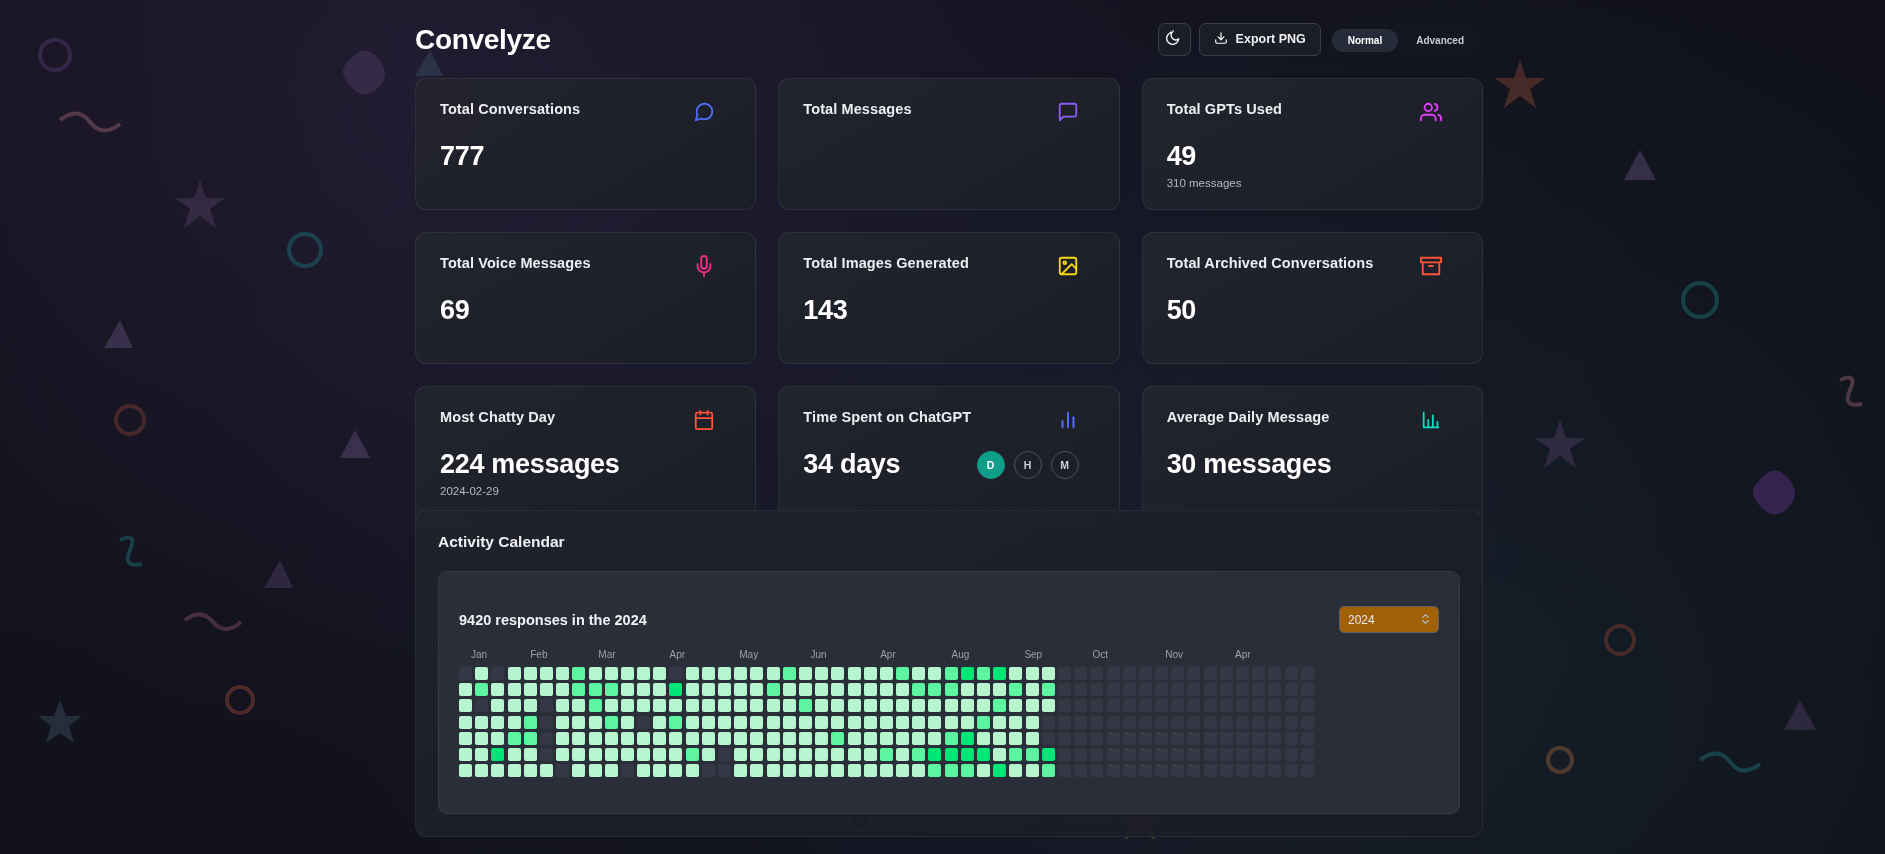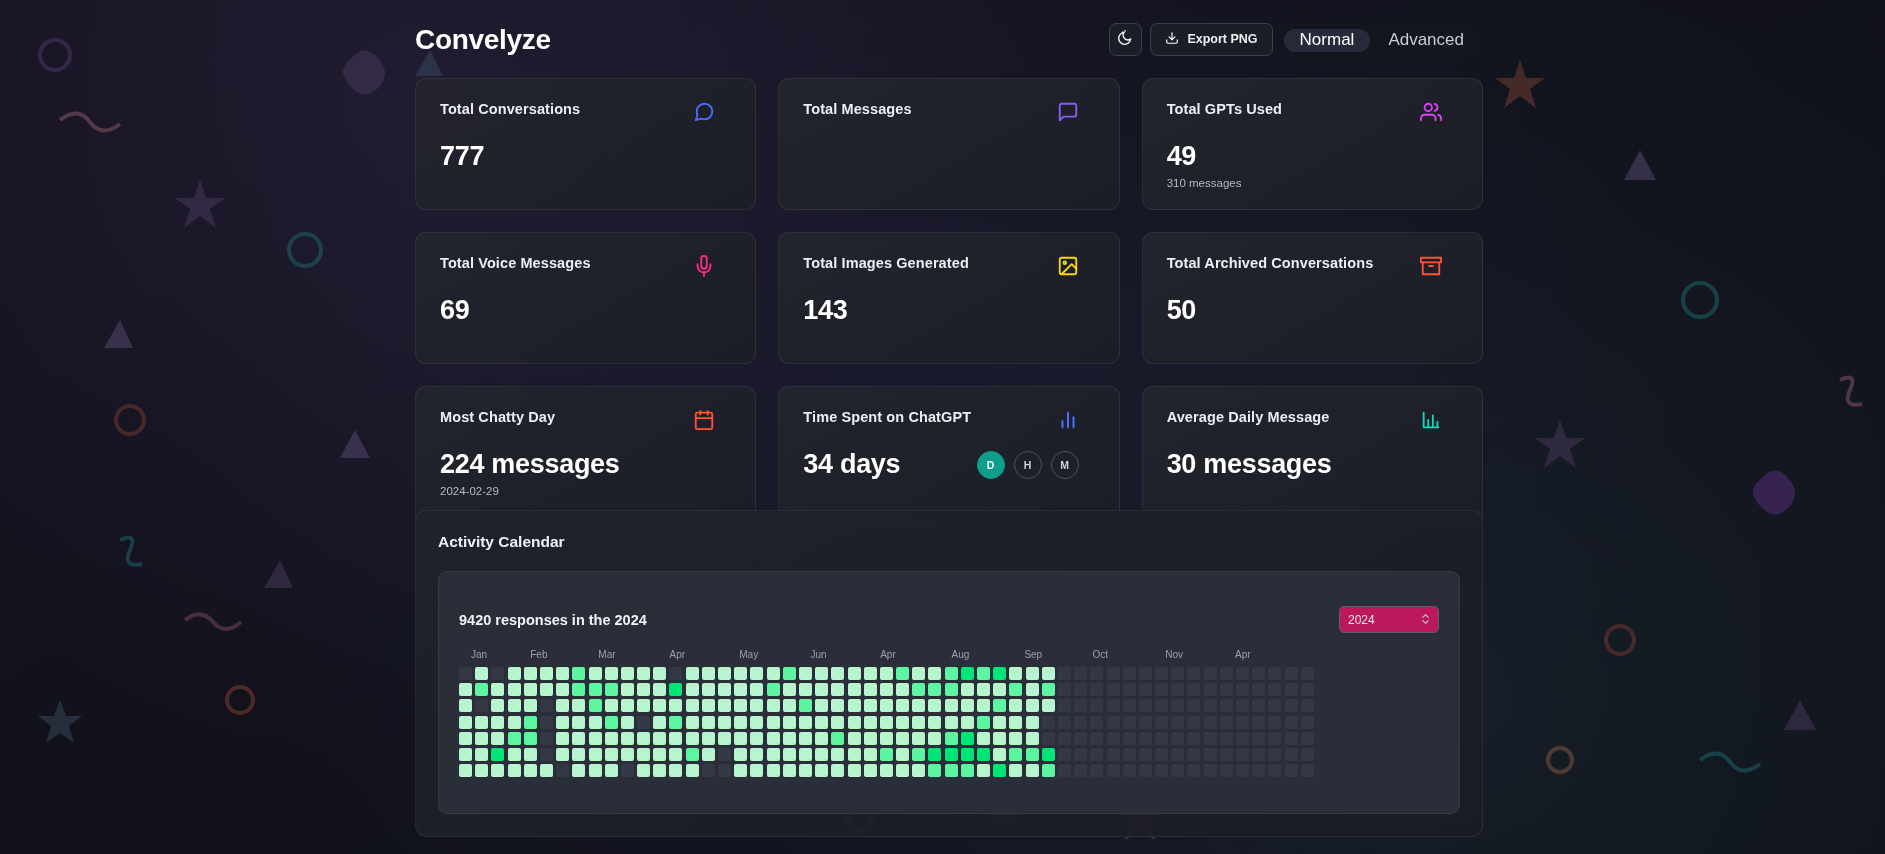--- a/index.html
+++ b/index.html
@@ -96,22 +96,22 @@
     align-items: center;
     padding: 3px;
     gap: 2px;
   }
   .mode-opt {
     height: 23px;
     padding: 0 16px;
     border-radius: 15px;
     display: flex;
     align-items: center;
-    font-size: 17px;
-    font-weight: normal;
+    font-size: 10px;
+    font-weight: bold;
     color: #c9ccd6;
     cursor: pointer;
   }
   .mode-opt.active {
     background: #262b3a;
     color: #ffffff;
   }
 
   
   .cards-grid {
@@ -220,21 +220,21 @@
   .calendar-summary {
     font-size: 14.5px;
     font-weight: bold;
     color: #f2f3f6;
   }
   .year-select {
     width: 100px;
     height: 27px;
     border: 1px solid #5b606c;
     border-radius: 5px;
-    background: #be185d;
+    background: #a16207;
     display: flex;
     align-items: center;
     justify-content: space-between;
     padding: 0 8px;
     font-size: 12px;
     color: #e6e8ec;
     cursor: pointer;
   }
   .year-select .caret { font-size: 9px; line-height: 1; color: #aeb3bd; }
 

